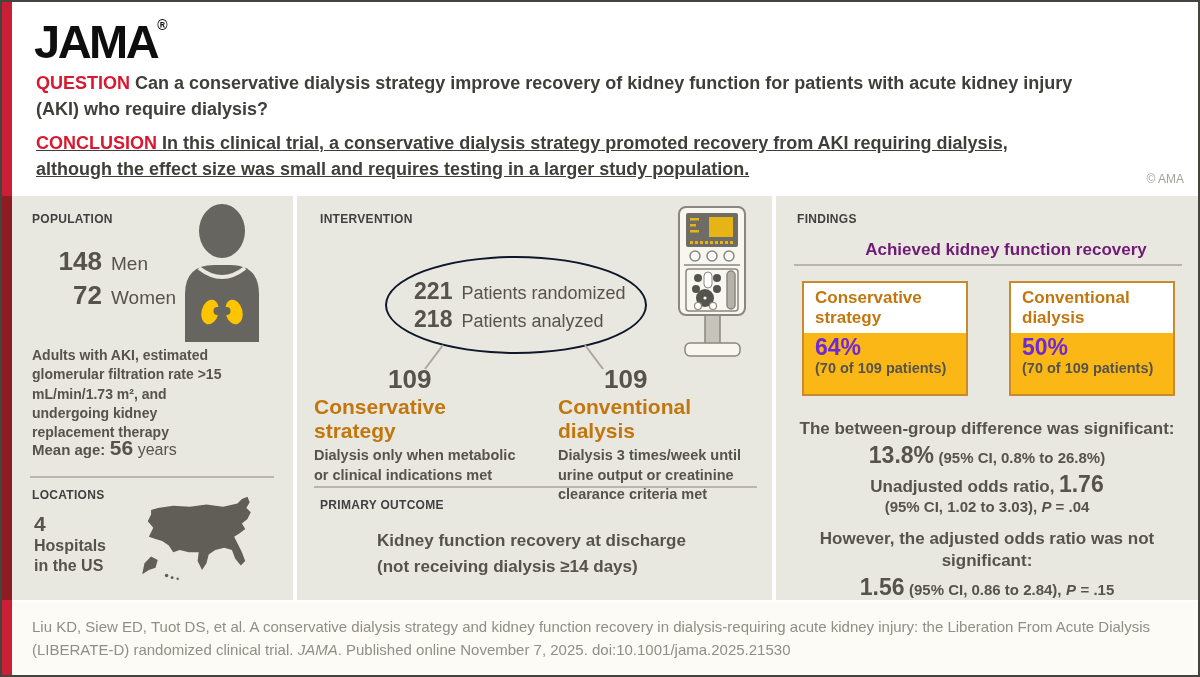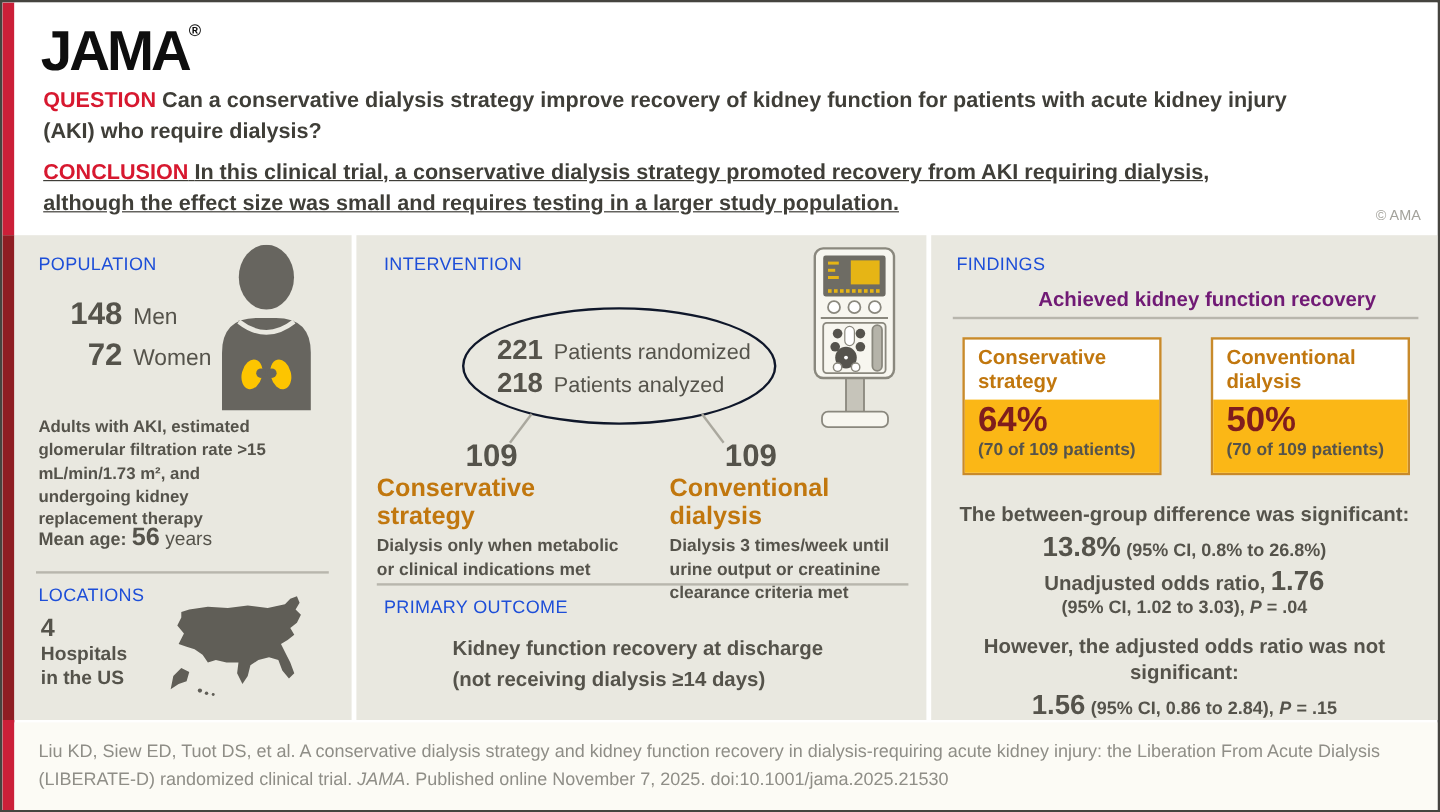--- a/index.html
+++ b/index.html
@@ -22,21 +22,21 @@
   .hline .lbl{color:#d7182f;font-weight:800;}
   .q{top:68px;}
   .c{top:128px;text-decoration:underline;}
   .copyright{position:absolute;right:14px;top:170px;font-size:12px;color:#a3a29b;font-weight:400;}
 
   
   .panel{position:absolute;top:194px;height:404px;background:#e9e8e0;}
   .panel1{left:10px;width:281px;}
   .panel2{left:295px;width:475px;}
   .panel3{left:774px;width:460px;}
-  .sec-title{position:absolute;font-size:15px;font-weight:400;color:#1d4ed8;letter-spacing:.3px;}
+  .sec-title{position:absolute;font-size:12px;font-weight:700;color:#404040;letter-spacing:.3px;}
 
   
   .counts{position:absolute;left:28px;top:50px;display:grid;grid-template-columns:62px auto;column-gap:9px;row-gap:3px;align-items:baseline;}
   .counts .num{font-size:26px;font-weight:800;color:#55534b;text-align:right;}
   .counts .cl{font-size:19px;font-weight:500;color:#55534b;}
   .person-icon{position:absolute;left:158px;top:8px;}
   .pop-desc{position:absolute;left:20px;top:150px;width:208px;font-size:14px;font-weight:700;line-height:1.38;color:#55534b;}
   .mean-age{position:absolute;left:20px;top:240px;}
   .mean-age .lab{font-size:15px;font-weight:800;}
   .mean-age .val{font-size:21px;font-weight:800;}
@@ -70,21 +70,21 @@
   .outcome{position:absolute;left:80px;top:332px;font-size:17px;font-weight:700;line-height:1.5;color:#55534b;}
 
   
   .fsub{position:absolute;left:0;top:44px;width:100%;text-align:center;font-size:17px;font-weight:800;color:#701a75;}
   .d3{left:18px;top:68px;width:388px;}
   .fbox{position:absolute;top:85px;width:166px;height:115px;box-sizing:border-box;border:2px solid #c88a2b;background:#fff;}
   .fbox1{left:26px;}
   .fbox2{left:233px;}
   .fbox .blabel{height:50px;padding:5px 0 0 11px;font-size:17px;font-weight:800;color:#c1770e;line-height:1.15;}
   .fbox .byellow{position:absolute;left:0;right:0;bottom:0;height:61px;background:#fbb716;padding:2px 0 0 11px;box-sizing:border-box;}
-  .fbox .pct{font-size:29px;font-weight:800;color:#7f1d1d;line-height:1.1;}
+  .fbox .pct{font-size:23px;font-weight:800;color:#6d28d9;line-height:1.1;}
   .fbox .det{font-size:14.5px;font-weight:700;color:#55534b;}
   .stats{position:absolute;left:10px;top:222px;width:402px;text-align:center;color:#55534b;}
   .stats .s-bold{font-size:17px;font-weight:800;line-height:1.3;}
   .stats .big{font-size:23px;font-weight:800;}
   .stats .small{font-size:15px;font-weight:600;}
   .stats .row{margin-top:2px;}
   .stats .gap{margin-top:13px;}
   .stats .ital{font-style:italic;}
 
   

